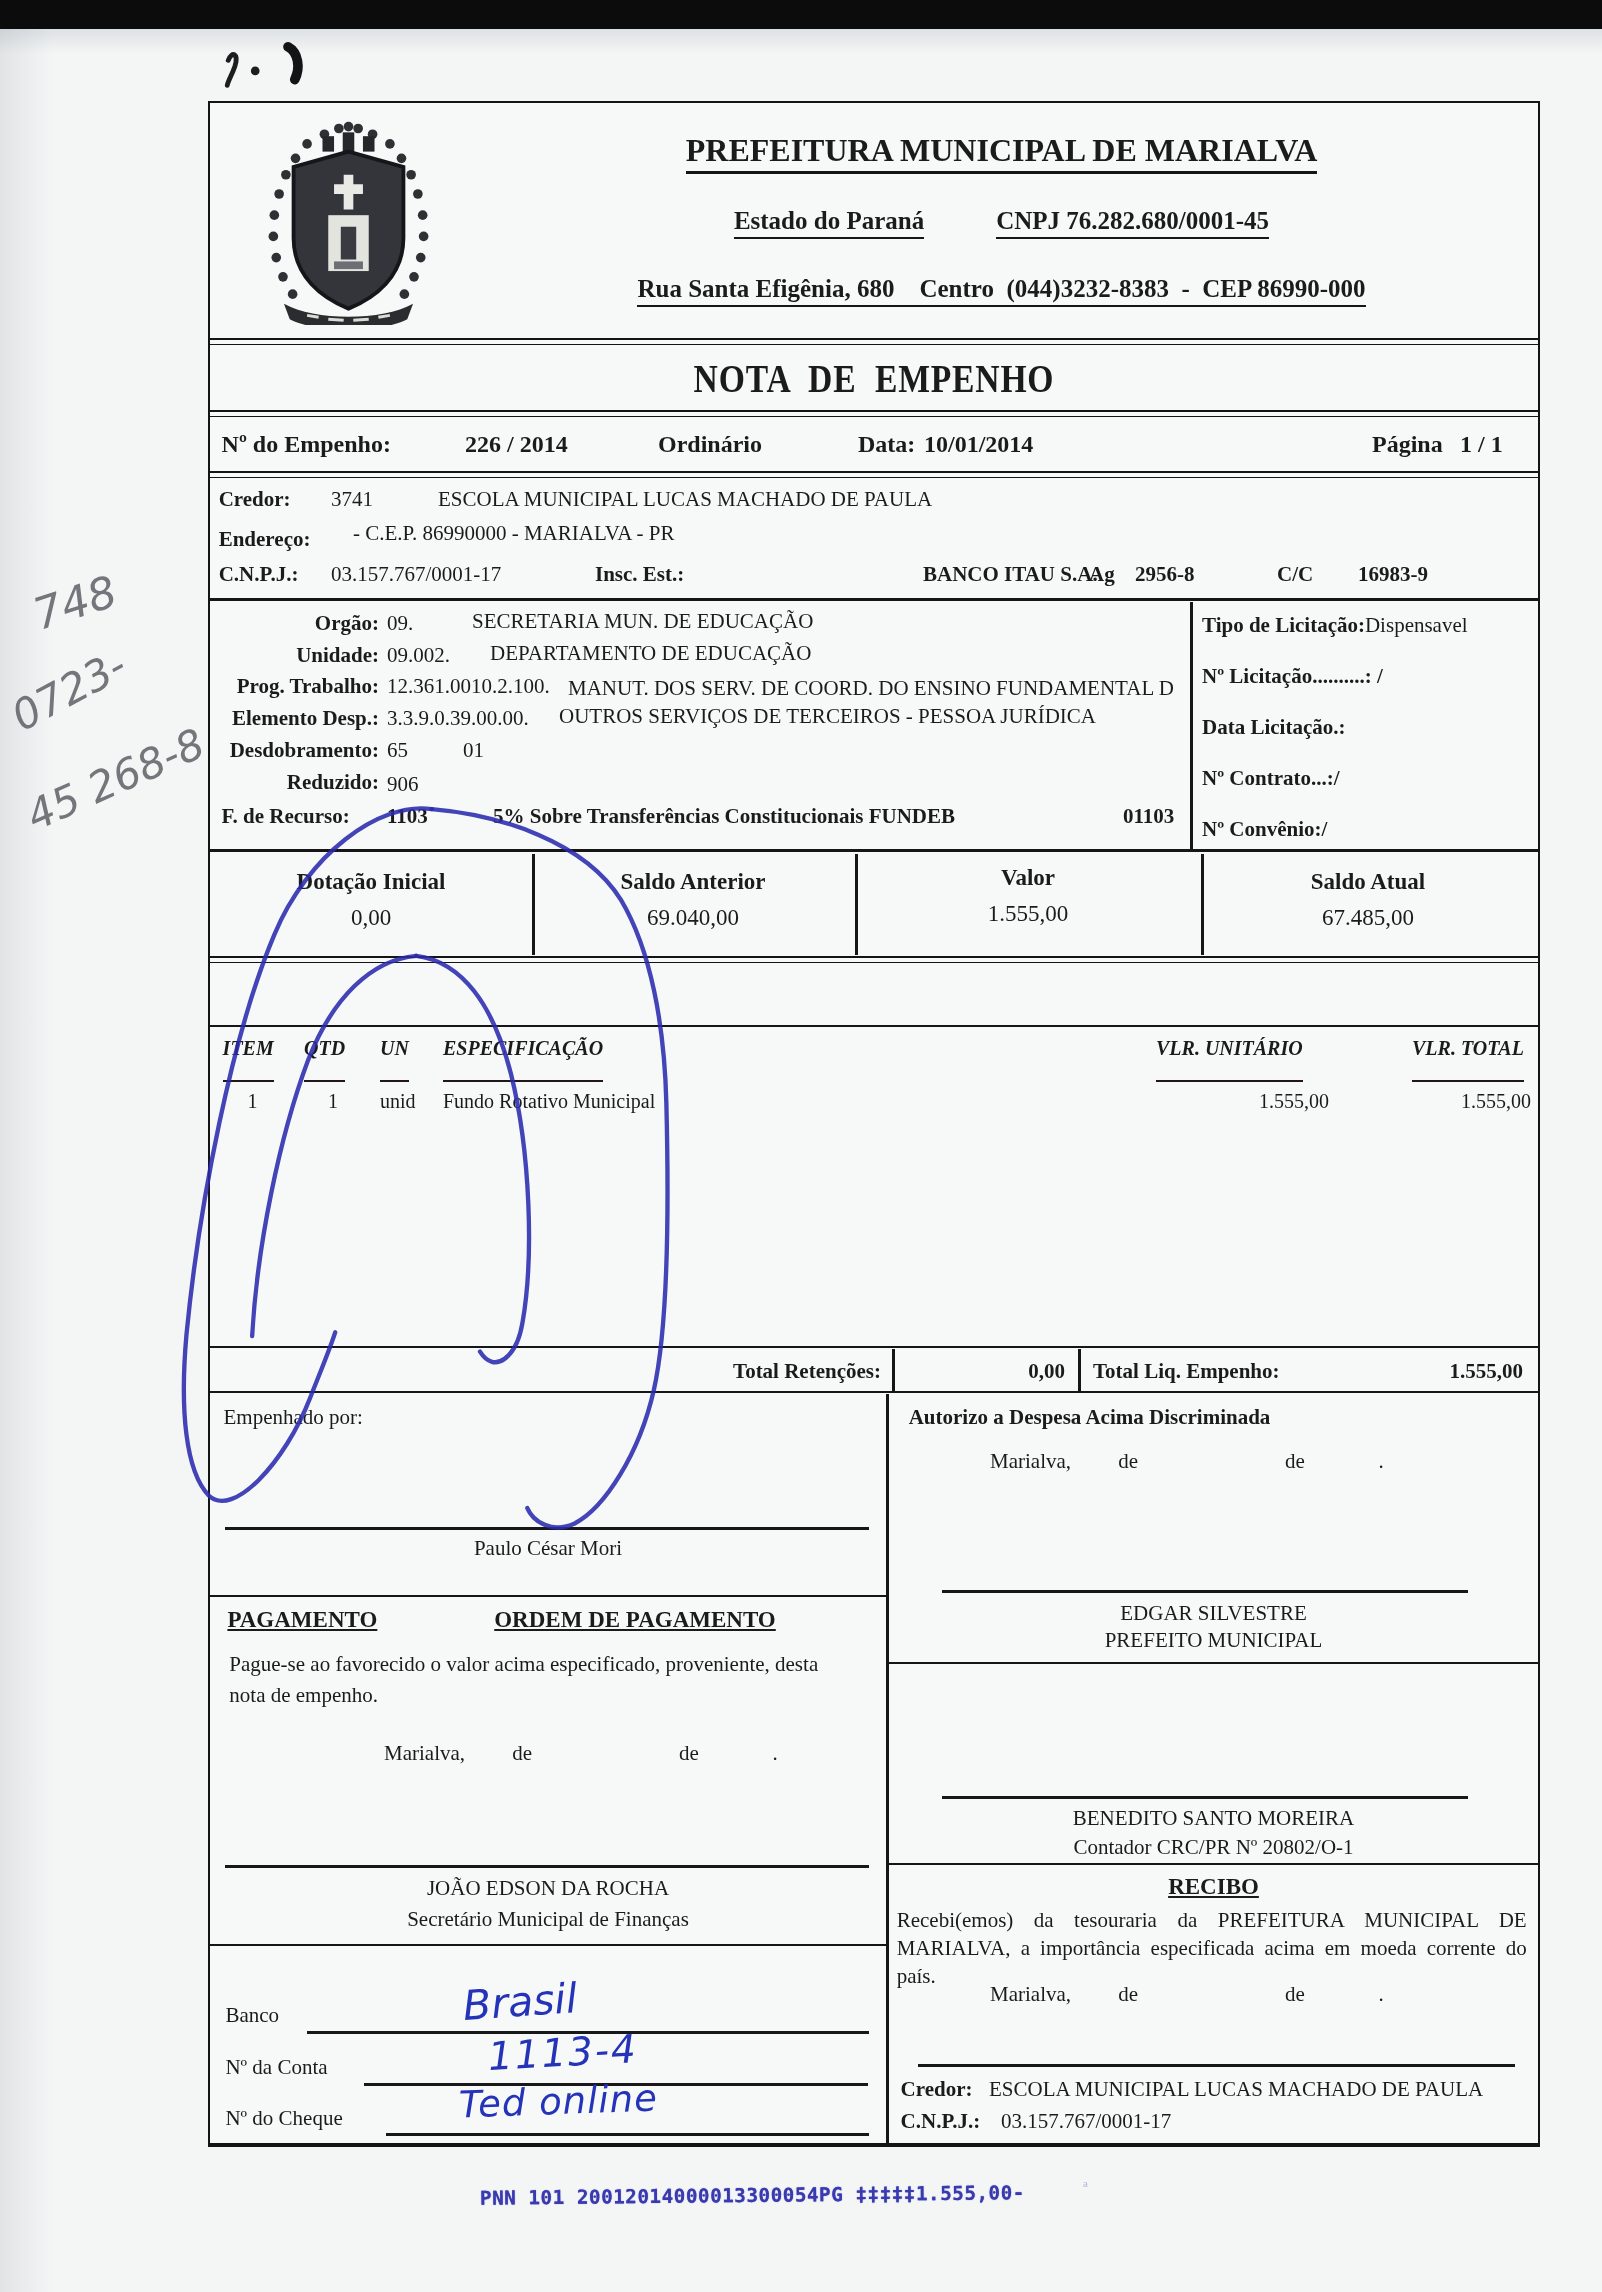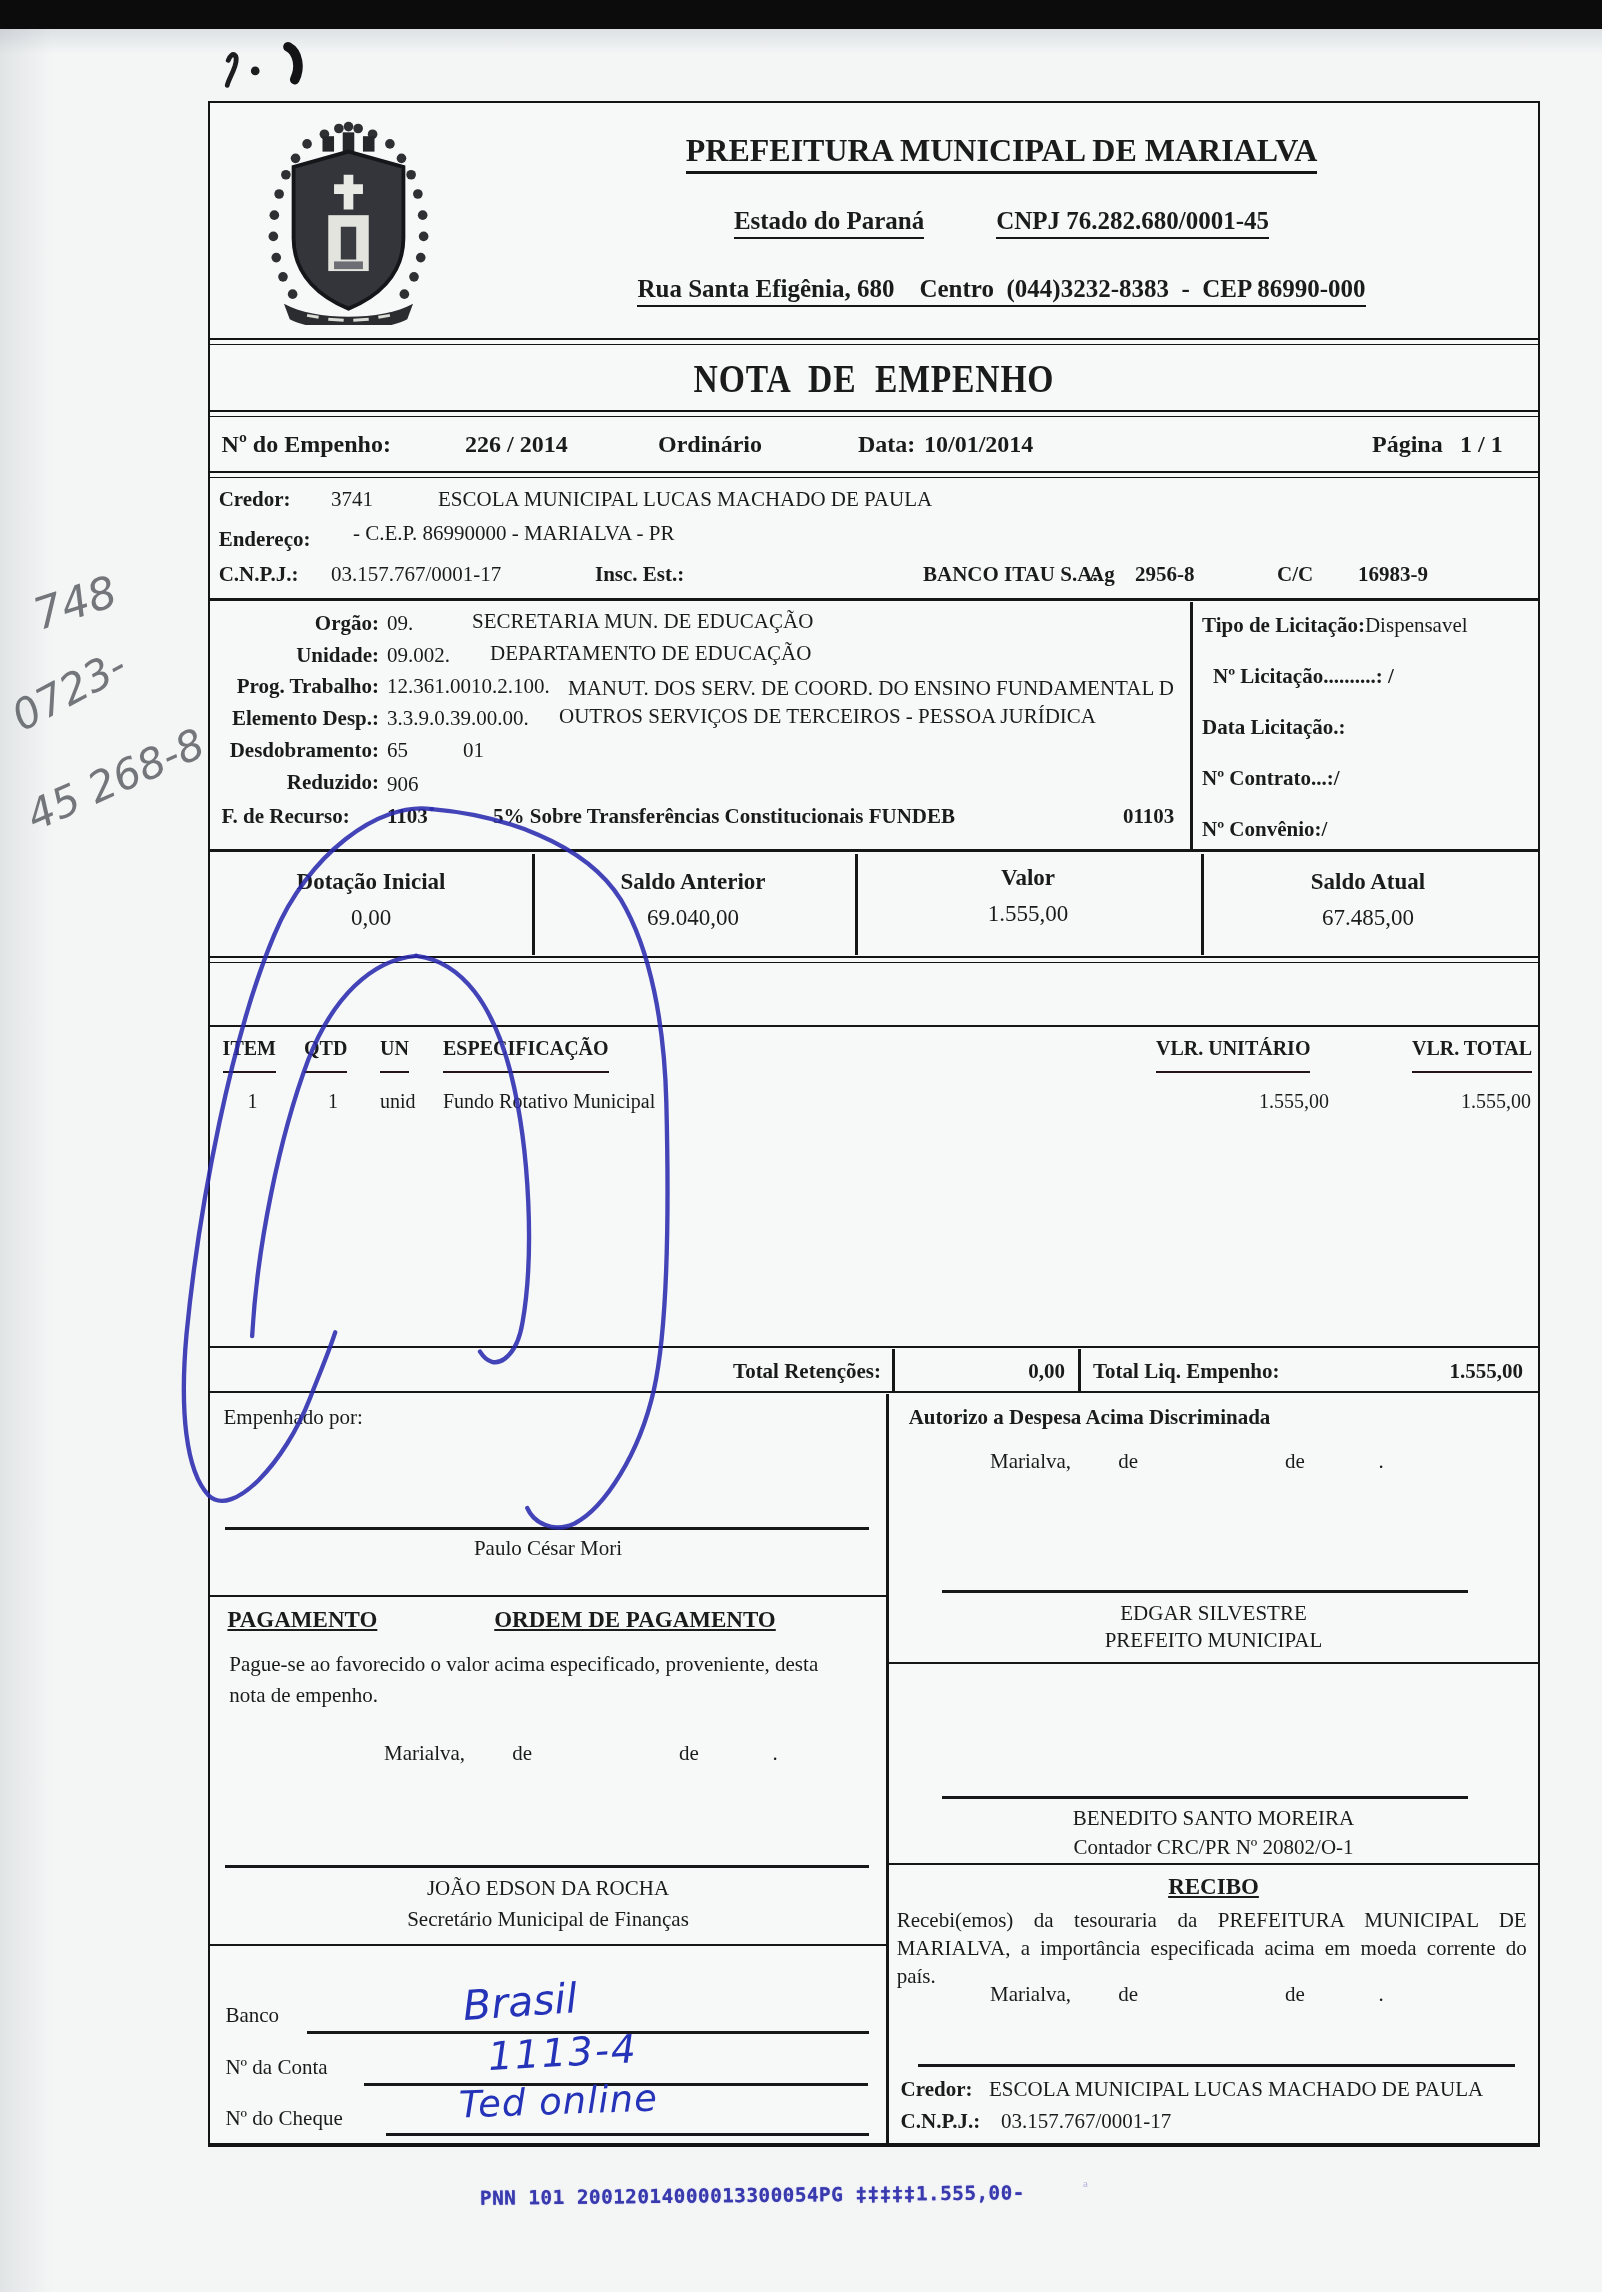--- a/index.html
+++ b/index.html
@@ -23,22 +23,22 @@
        border-bottom:1.9px solid #141414;box-sizing:border-box;}
   .vline{position:absolute;width:2.9px;background:#161616;}
   .sig{position:absolute;height:2.9px;background:#18181a;}
   .t22{font-size:21px;line-height:26px;}
   .t21{font-size:20px;line-height:25px;}
   .t24{font-size:23px;line-height:28px;text-decoration:underline;}
   .hw{font-family:"DejaVu Sans",sans-serif;font-style:italic;color:#2433b8;}
   .pencil{font-family:"DejaVu Sans",sans-serif;font-style:italic;color:#5d6065;opacity:.85;}
   .stamp{font-family:"DejaVu Sans Mono",monospace;font-weight:bold;color:#3a3aaf;
          letter-spacing:0.5px;text-shadow:0 0 1px #5050c0;}
-  .ithead{font-weight:bold;font-size:20px;
-          border-bottom:2.9px solid #241616;padding-bottom:11px;}
+  .ithead{font-weight:bold;font-style:italic;font-size:20px;
+          border-bottom:2.9px solid #241616;padding-bottom:20px;}
   .penstroke{fill:none;stroke:#2a2aae;stroke-width:4.5;stroke-linecap:round;opacity:.88;}
 </style>
 </head>
 <body>
 
 <div id="page">
 
   <div class="topbar"></div>
   <div class="shade-top"></div>
   <div class="shade-left"></div>
@@ -176,21 +176,21 @@
       <span class="abs b" style="left:11.6px;top:201px;">F. de Recurso:</span>
       <span class="abs b" style="left:177px;top:201px;">1103</span>
       <span class="abs b" style="left:283px;top:201px;">5% Sobre Transferências Constitucionais FUNDEB</span>
       <span class="abs b" style="left:913px;top:201px;">01103</span>
 
       <div class="vline" style="left:980px;top:0;height:247px;"></div>
       <div class="abs" style="left:992px;top:0;width:333px;height:247px;">
         <span class="abs" style="left:0;top:9.7px;">
           <span class="b">Tipo de Licitação:</span><span>Dispensavel</span>
         </span>
-        <span class="abs b" style="left:0;top:61px;margin-left:11px;">Nº Licitação..........: /</span>
+        <span class="abs b" style="left:0;top:61px;">Nº Licitação..........: /</span>
         <span class="abs b" style="left:0;top:112px;">Data Licitação.:</span>
         <span class="abs b" style="left:0;top:163px;">Nº Contrato...:/</span>
         <span class="abs b" style="left:0;top:214px;">Nº Convênio:/</span>
       </div>
     </div>
     <div class="rule4" style="top:746px;"></div>
 
     <div class="abs t24" style="left:0;top:751px;width:1328px;height:101px;">
       <div class="vline" style="left:322px;top:0;height:101px;"></div>
       <div class="vline" style="left:645px;top:0;height:101px;"></div>

